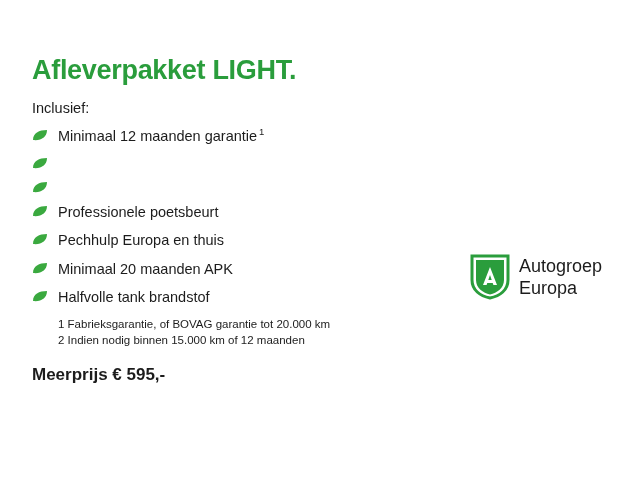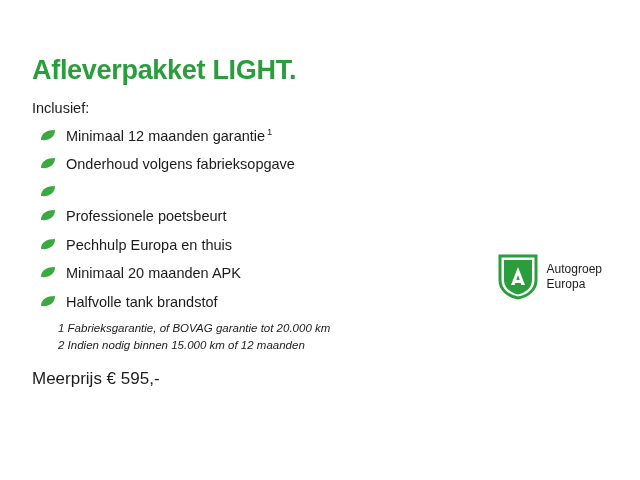--- a/index.html
+++ b/index.html
@@ -38,21 +38,21 @@
     max-width: 500px;
   }
   .inclusief-label {
     font-size: 14.5px;
     font-weight: normal;
     color: #1c1c1c;
     margin: 0 0 10px 0;
   }
   ul.feature-list {
     list-style: none;
-    margin: 8px;
+    margin: 0;
     padding: 0;
   }
   ul.feature-list li {
     display: flex;
     align-items: flex-start;
     font-size: 14.5px;
     line-height: 1.35;
     margin-bottom: 8px;
     color: #1c1c1c;
   }
@@ -65,48 +65,47 @@
     position: relative;
   }
   .leaf svg { display: block; }
   .feature-text sup {
     font-size: 9.5px;
     vertical-align: super;
     margin-left: 2px;
   }
   .footnotes {
     margin-left: 26px;
-    font-style: italic;
   }
   .footnote {
     font-size: 11.5px;
     line-height: 1.45;
     color: #1c1c1c;
   }
   .price {
     margin-top: 16px;
     font-size: 17px;
-    font-weight: normal;
+    font-weight: bold;
     color: #1c1c1c;
   }
   .logo {
     position: absolute;
     right: 38px;
     bottom: 48px;
     display: flex;
     align-items: center;
   }
   .logo-shield {
     width: 40px;
     height: 46px;
     margin-right: 9px;
     position: relative;
   }
   .logo-text {
-    font-size: 12px;
+    font-size: 18px;
     line-height: 1.25;
     color: #1c1c1c;
     font-weight: normal;
   }
   .logo-text .l1 { display: block; }
   .logo-text .l2 { display: block; }
 </style>
 </head>
 <body>
 
@@ -127,21 +126,20 @@
       </span>
       <span class="feature-text"><span>Minimaal 12 maanden garantie</span><sup>1</sup></span>
     </li>
 
     <li>
       <span class="leaf">
         <svg width="16" height="13" viewBox="0 0 16 13">
           <path d="M1 11 C1 4, 7 1, 15 1 C15 8, 9 12, 1 11 Z" fill="#3aa93f"></path>
         </svg>
       </span>
-      <span class="feature-text"><span>Onderhoud volgens fabrieksopgave</span><sup></sup></span>
     </li>
 
     <li>
       <span class="leaf">
         <svg width="16" height="13" viewBox="0 0 16 13">
           <path d="M1 11 C1 4, 7 1, 15 1 C15 8, 9 12, 1 11 Z" fill="#3aa93f"></path>
         </svg>
       </span>
     </li>
 

